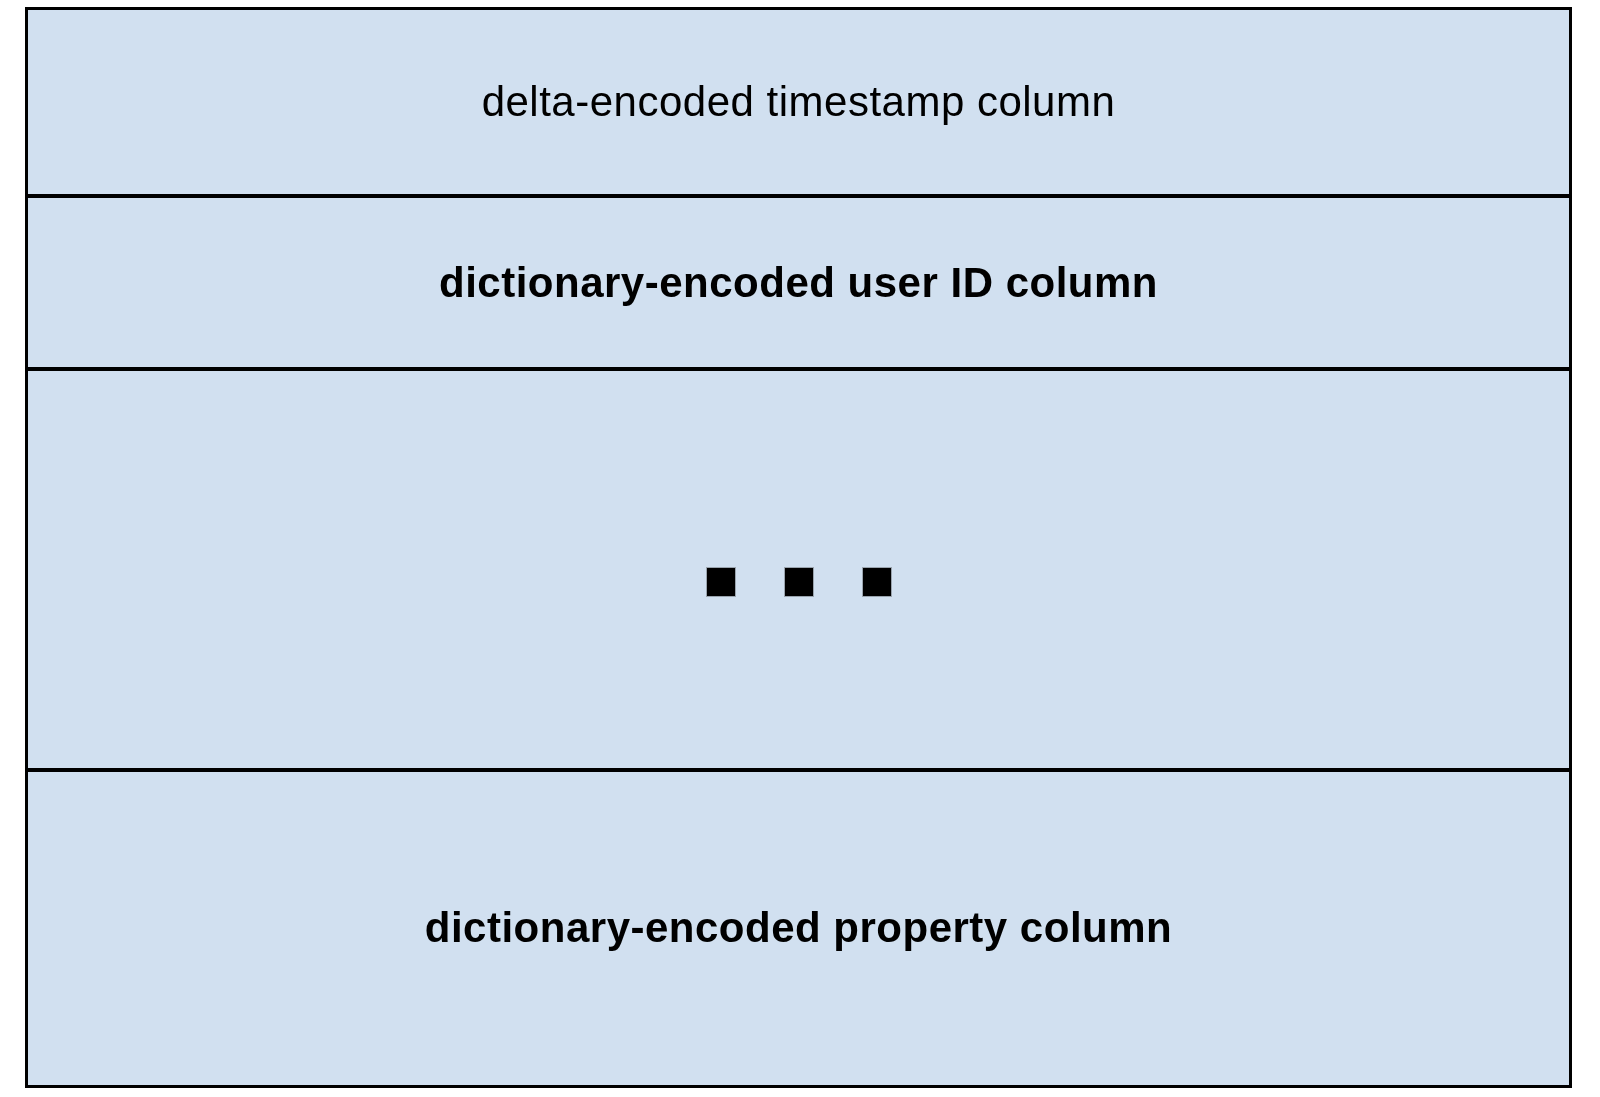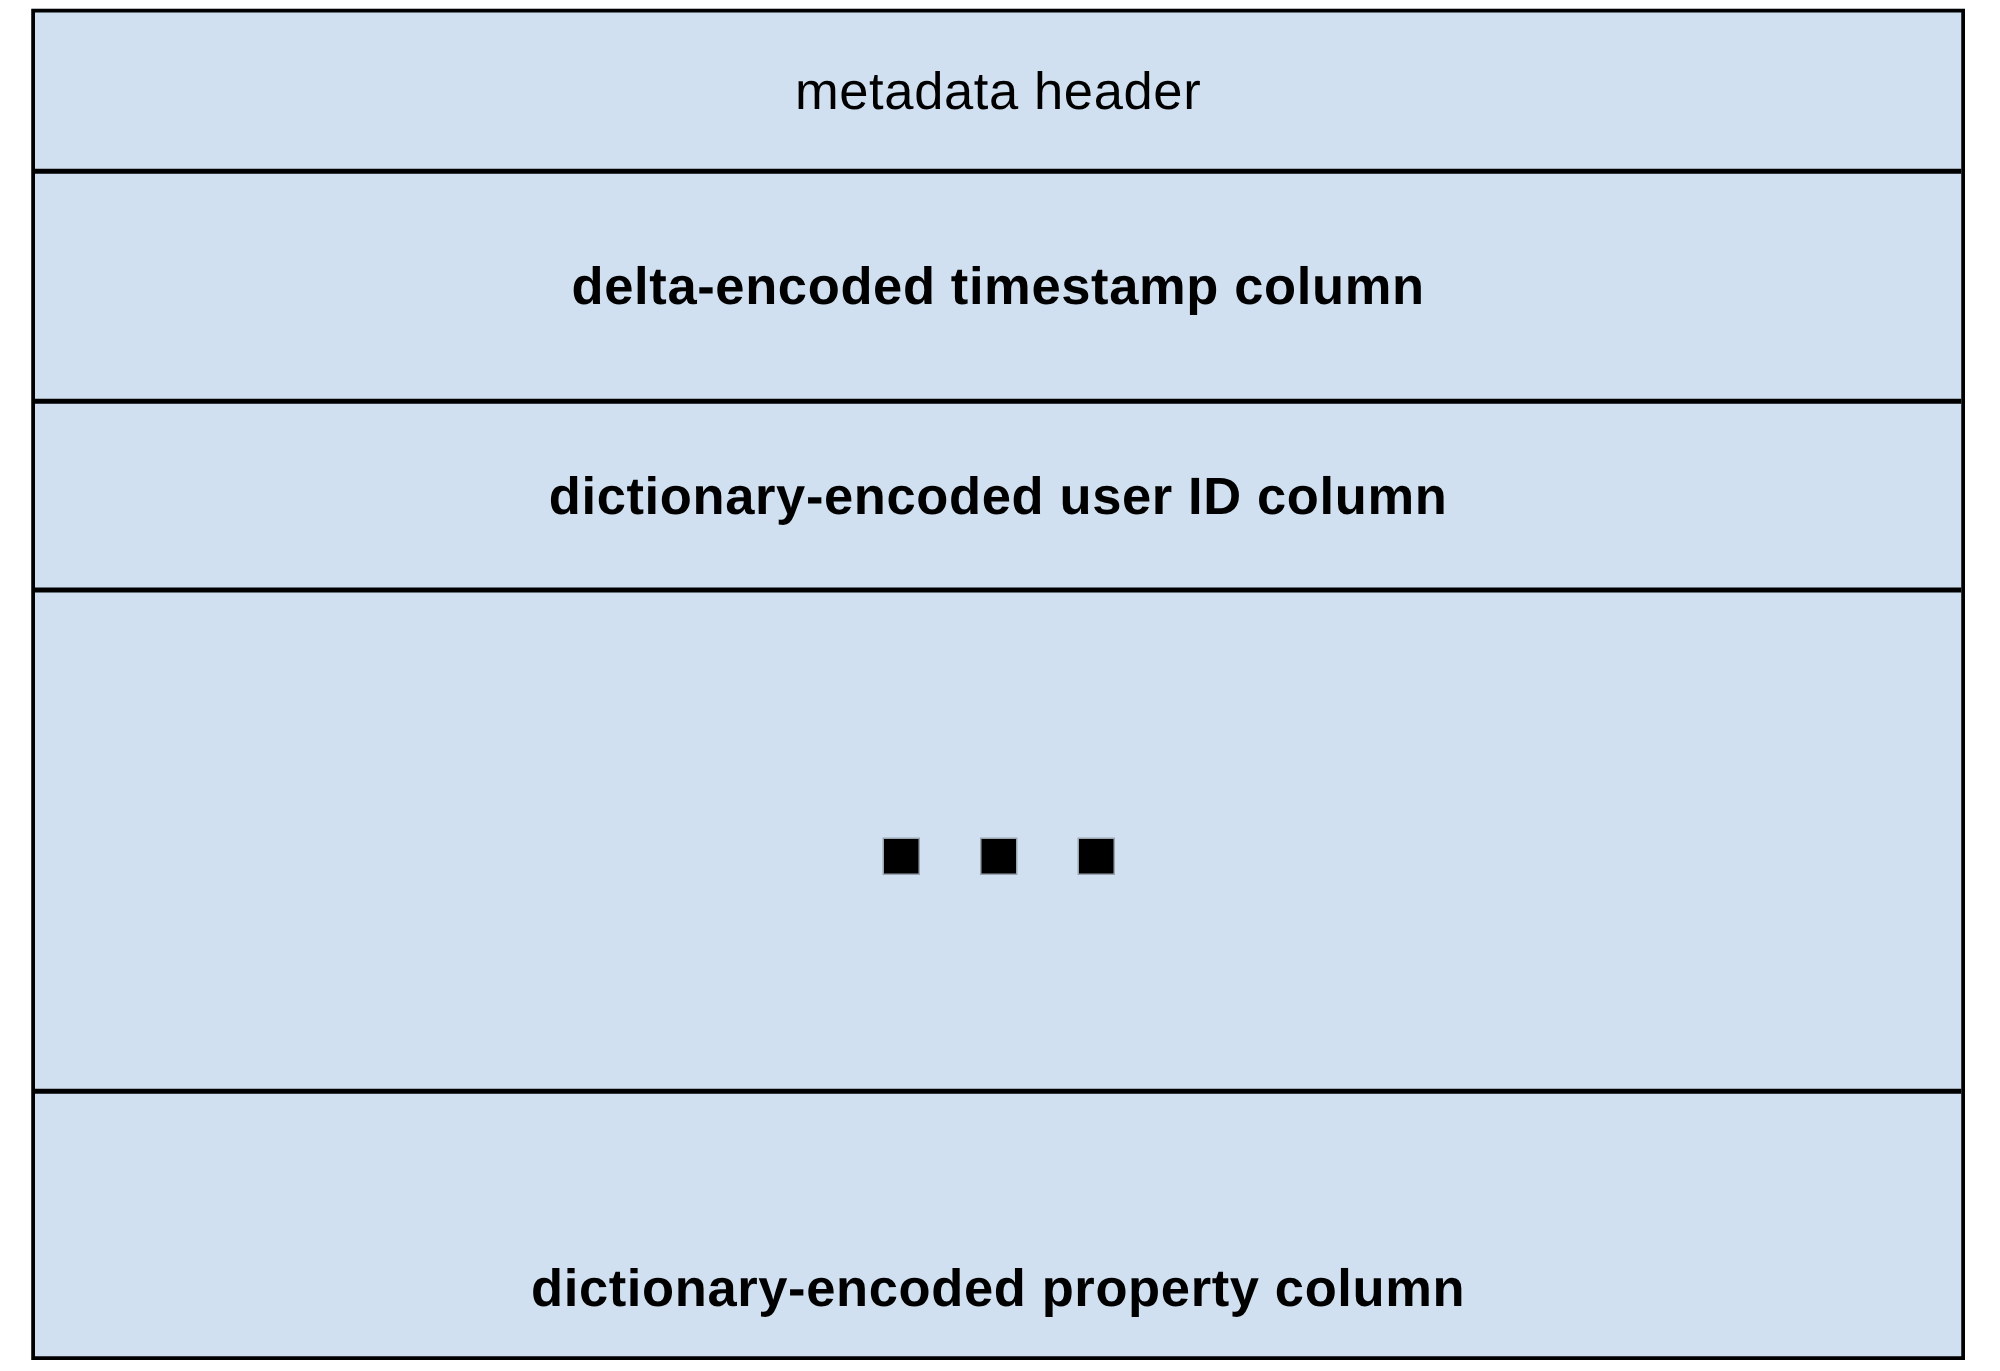--- a/index.html
+++ b/index.html
@@ -38,44 +38,41 @@
   }
   .section-label {
     font-size: 42px;
     color: var(--text, #000000);
     letter-spacing: 0.5px;
     white-space: nowrap;
   }
   
   .row-1 { height: 125px; }
   .row-2 { height: 184px; }
-  .row-3 { height: 151px; }
+  .row-3 { height: 173px; }
   .row-4 { height: 401px; }
   .row-5 { height: 184px; align-items: flex-end; }
 
   .ellipsis-squares {
     display: flex;
     gap: 50px;
     margin-top: 24px; 
   }
   .ellipsis-square {
     width: 28px;
     height: 28px;
     background: var(--text, #000000);
     outline: 1px solid #9aa4ae;
   }
 </style>
 </head>
 <body style="--bg: #ffffff; --fill: #d1e0f0; --border: #000000; --text: #000000;">
 
 <div class="diagram-box">
 
-  <div class="section row-1">
-    <span class="section-label">metadata header</span>
-  </div>
 
   <div class="section row-2">
     <span class="section-label">delta-encoded timestamp column</span>
   </div>
 
   <div class="section row-3">
     <span class="section-label">dictionary-encoded user ID column</span>
   </div>
 
   <div class="section row-4">

